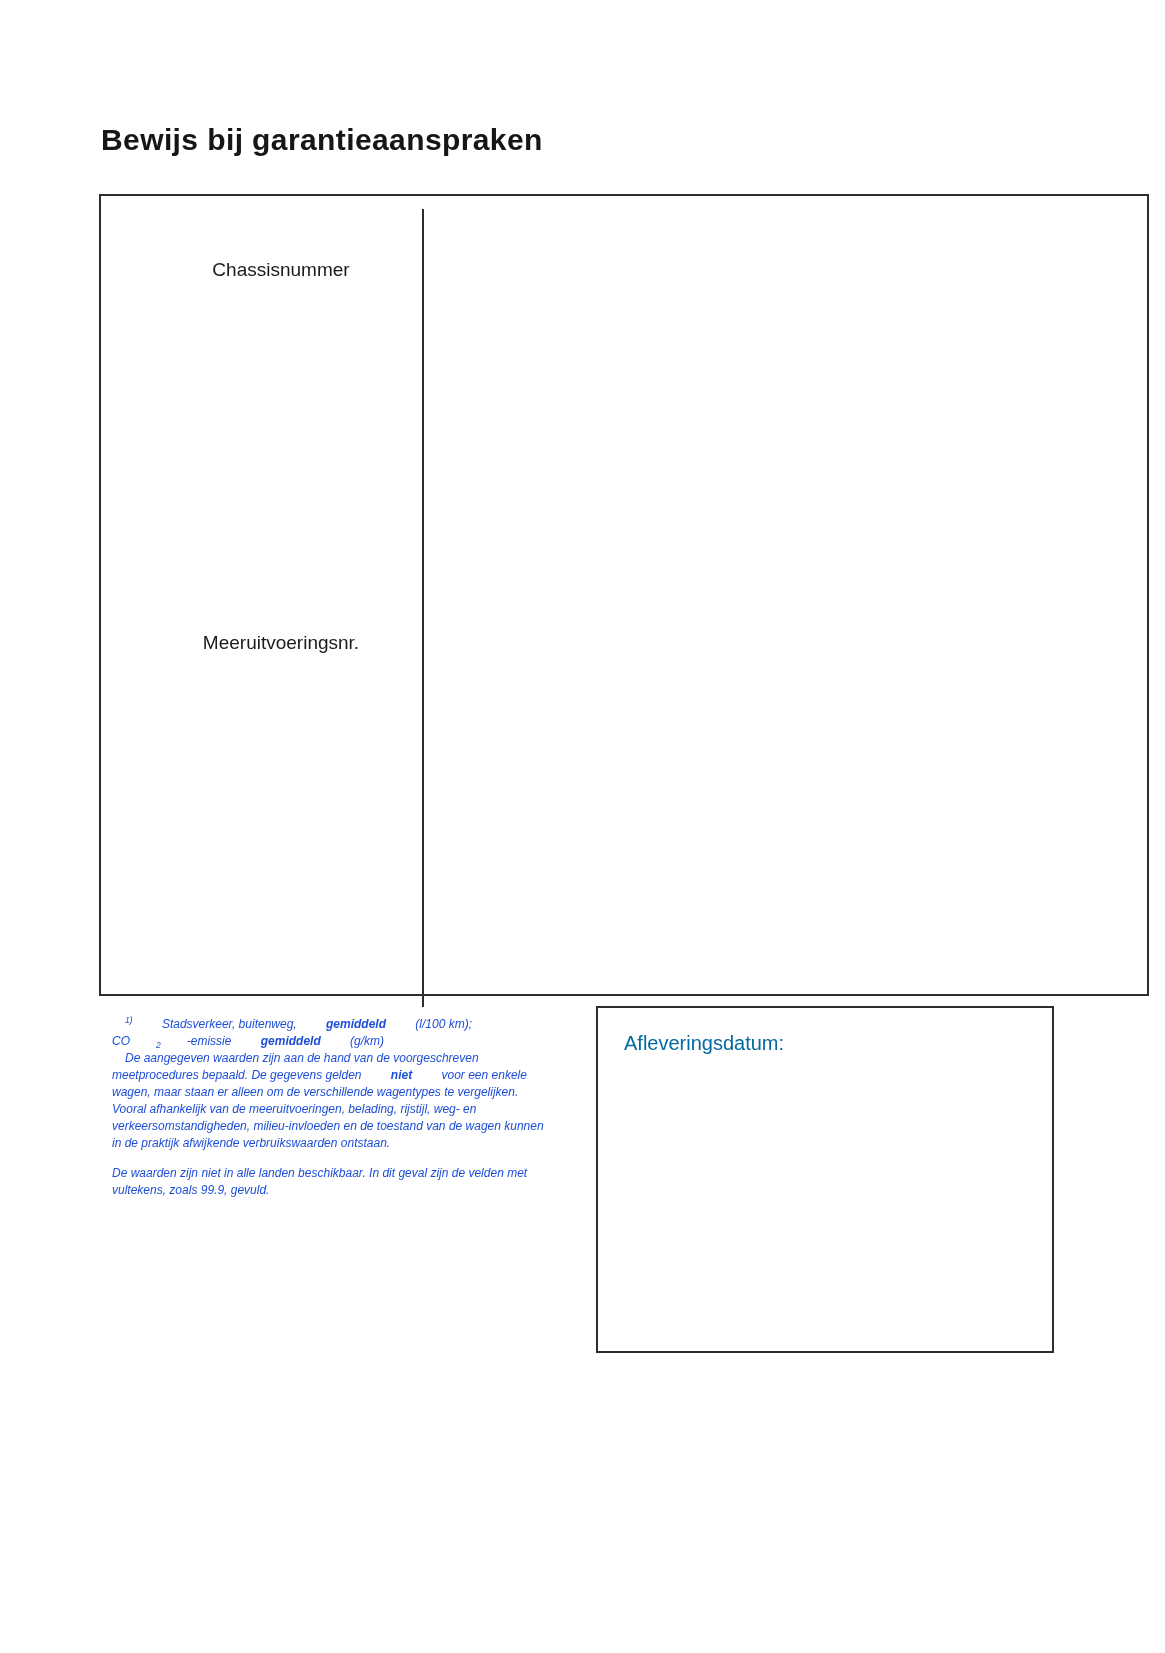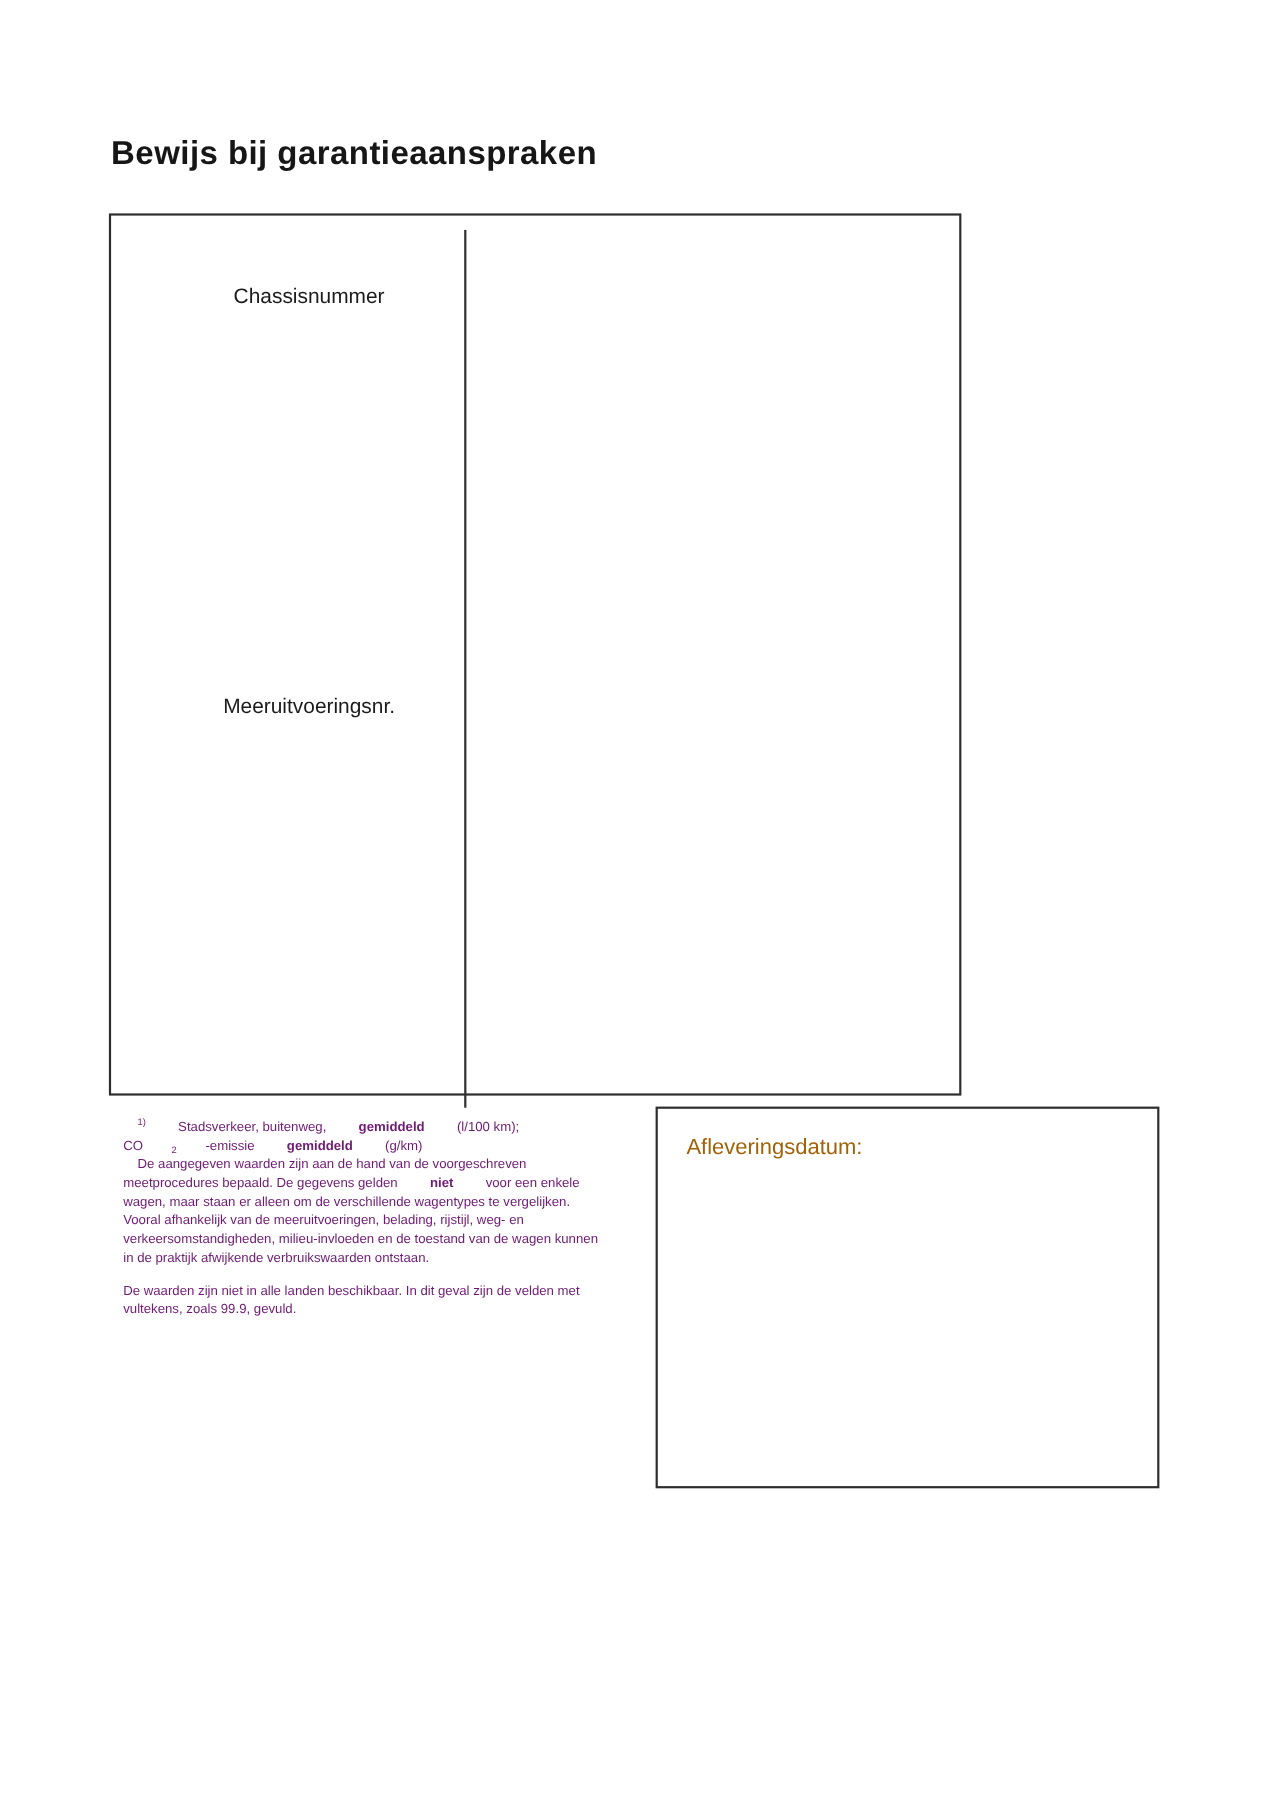--- a/index.html
+++ b/index.html
@@ -21,21 +21,21 @@
     font-weight: 700;
     letter-spacing: 0.4px;
     color: #161616;
   }
 
   
   .main-table {
     position: absolute;
     left: 60px;
     top: 155px;
-    width: 775px;
+    width: 1050px;
     height: 802px;
     border: 2px solid #2e2e2e;
     display: flex;
     background: #ffffff;
   }
   .label-col {
     position: relative;
     width: 310px;
     height: 100%;
     border-right: 2px solid #2e2e2e;
@@ -66,22 +66,23 @@
   }
 
   
   .footnotes {
     position: absolute;
     left: 60px;
     top: 964px;
     width: 466px;
     font-size: 12px;
     line-height: 1.42;
-    color: #701a75;
+    color: #1d4ed8;
     text-align: left;
+    font-style: italic;
   }
   .footnotes sup {
     font-size: 8.5px;
     vertical-align: super;
     line-height: 0;
   }
   .footnotes sub {
     font-size: 8.5px;
     vertical-align: sub;
     line-height: 0;
@@ -97,21 +98,21 @@
     width: 458px;
     height: 347px;
     border: 2px solid #2e2e2e;
     background: #ffffff;
   }
   .delivery-date-label {
     position: absolute;
     left: 13px;
     top: 11px;
     font-size: 20px;
-    color: #a16207;
+    color: #0369a1;
   }
   .stamp-label {
     position: absolute;
     left: 0;
     right: 0;
     bottom: 11px;
     text-align: center;
     font-size: 19px;
     color: #1b1b1b;
   }

